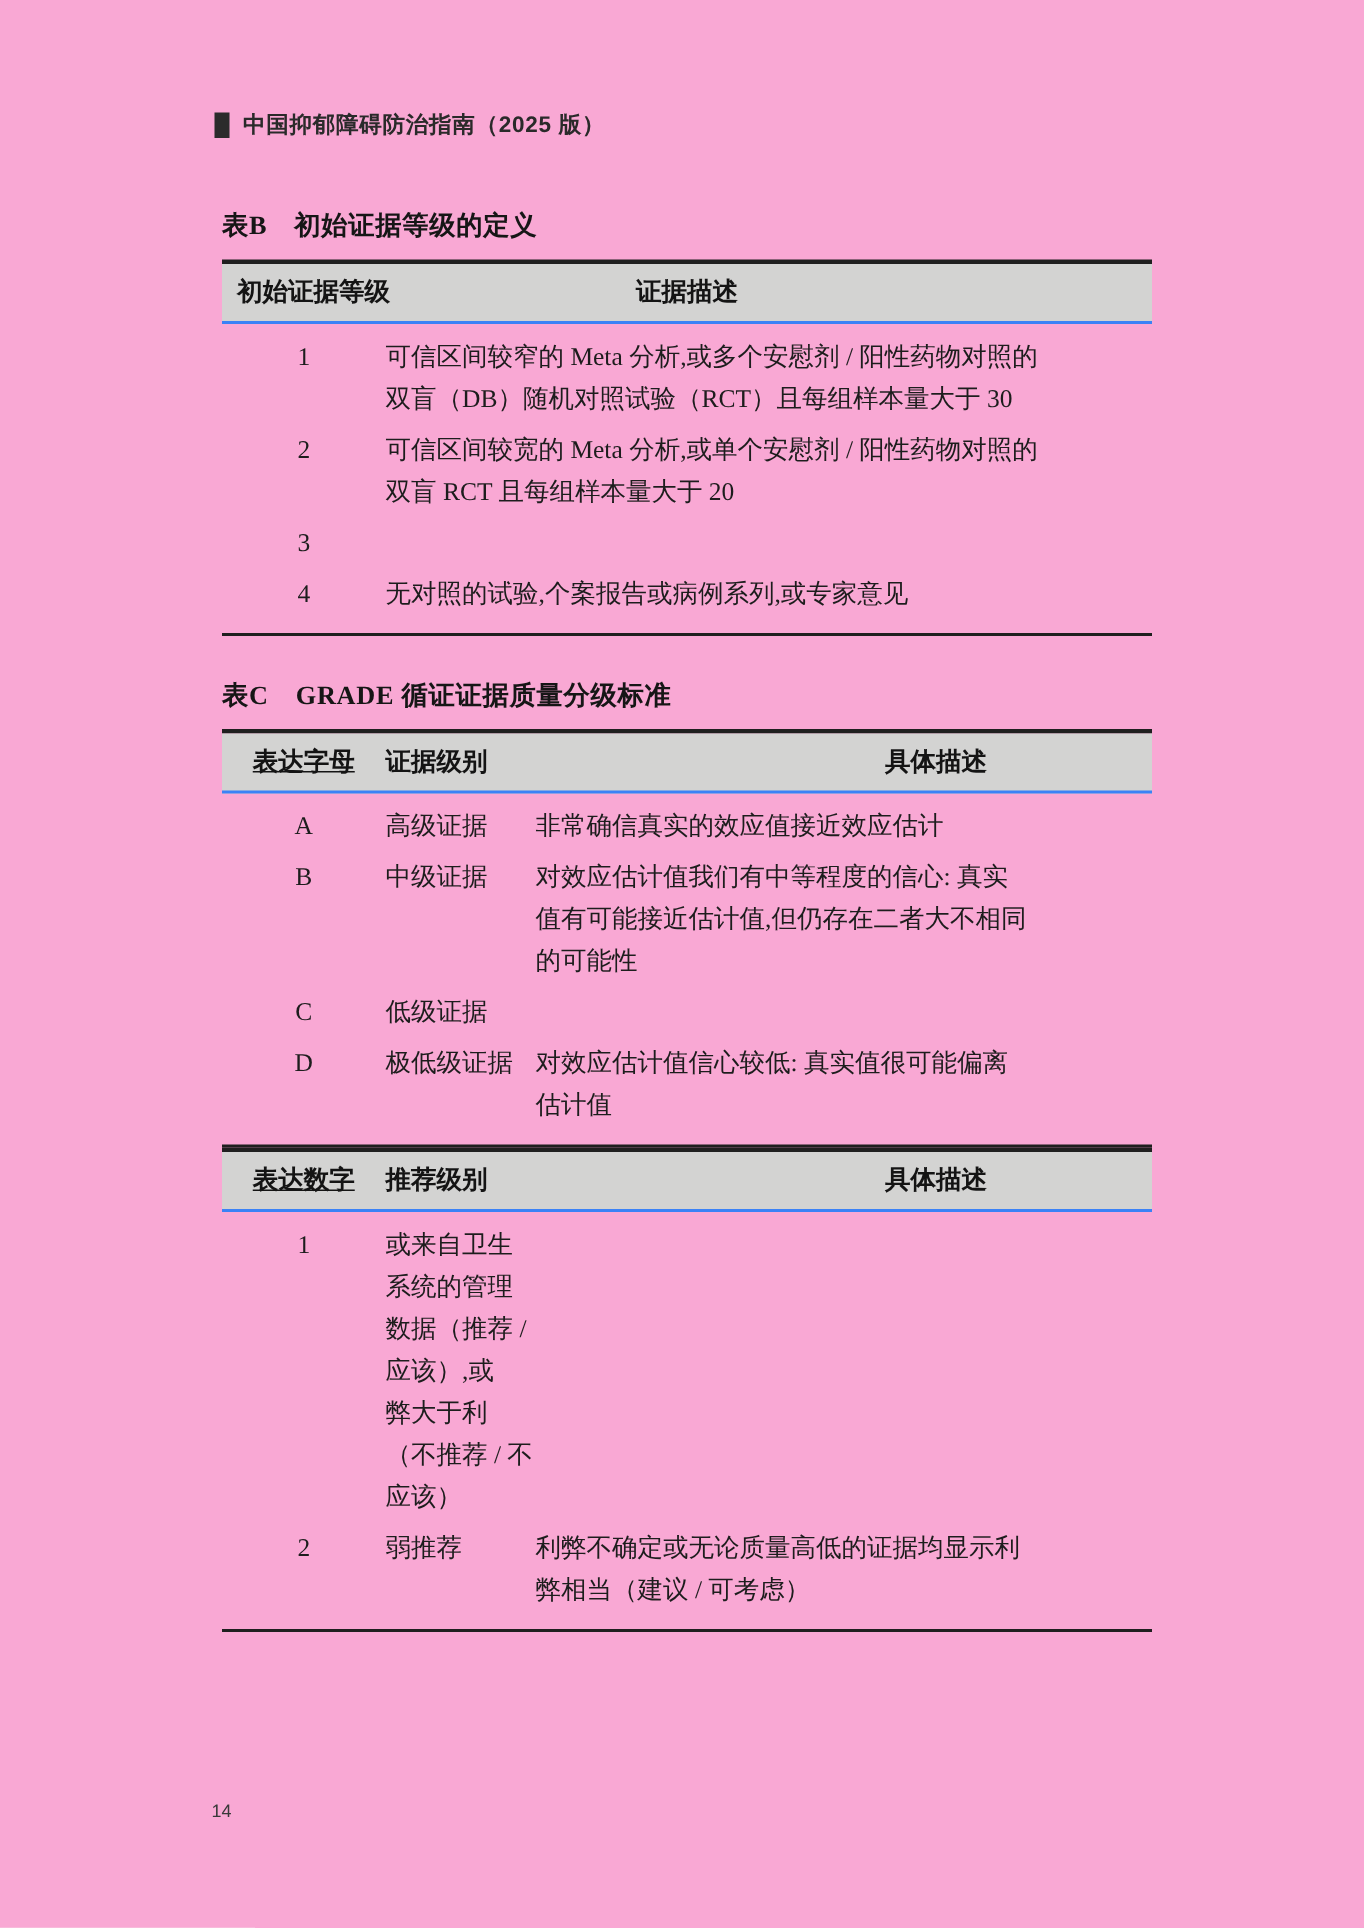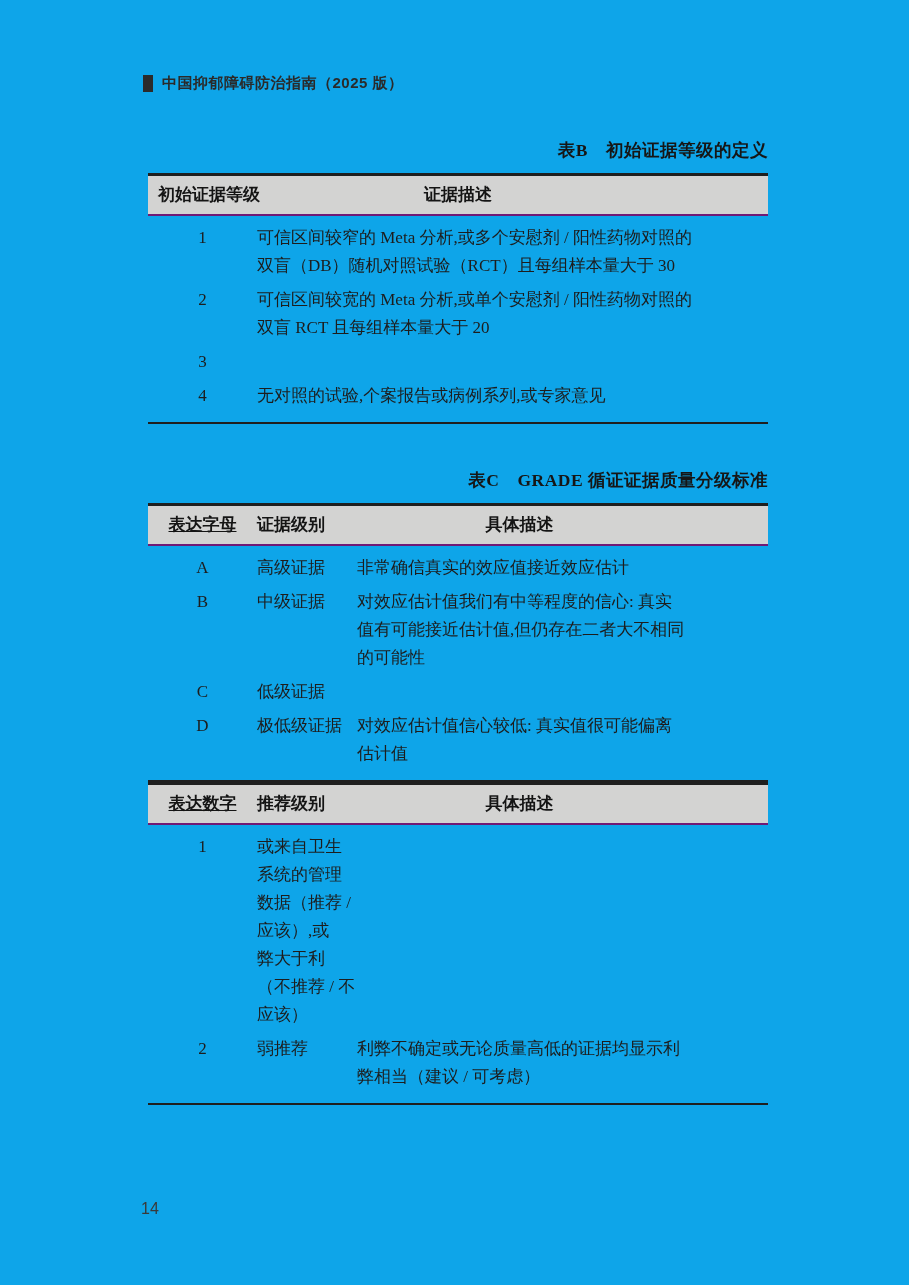--- a/index.html
+++ b/index.html
@@ -5,69 +5,69 @@
   html,body { margin:0; padding:0; }
   body {
     width:909px; height:1285px;
     background:#f4f4f2;
     font-family:"Liberation Serif", serif;
     color:#1d1d1d;
     position:relative;
   }
   .page {
     position:absolute; inset:0;
-    background:#0ea5e9;
+    background:#f9a8d4;
     overflow:hidden;
   }
   
   .page-header {
     position:absolute; top:74px; left:143px;
     display:flex; align-items:center;
     font-family:"Liberation Sans", sans-serif;
     font-size:15px; font-weight:bold; color:#2a2a2a;
     letter-spacing:0.5px;
   }
   .marker {
     display:inline-block; width:10px; height:17px;
     background:#2b2b2b; margin-right:9px;
   }
   
   .content {
     position:absolute; top:138px; left:148px; width:620px;
   }
   .tbl-title {
-    text-align:right; font-weight:bold; font-size:17.5px;
+    text-align:left; font-weight:bold; font-size:17.5px;
     color:#161616; margin-bottom:11px; letter-spacing:0.5px;
   }
-  .tbl-title.spaced { margin-top:44px; }
+  .tbl-title.spaced { margin-top:27px; }
   .tbl {
     border-top:3px solid #1f1f1f;
     border-bottom:2.5px solid #1f1f1f;
     font-size:17px; line-height:28px;
   }
   .thead {
     background:#d3d3d2;
-    border-bottom:2px solid #701a75;
+    border-bottom:2px solid #3b82f6;
     font-weight:bold; padding:5px 0;
     font-size:17px; color:#141414;
   }
   .b-head { position:relative; text-align:center; }
   .b-head .h1 { position:absolute; left:10px; top:5px; text-align:left; }
   .grid3 { display:grid; grid-template-columns:109px 100px 1fr; }
   .thead.grid3 .hc1 { text-align:center;text-decoration:underline; }
-  .thead.grid3 .hc3 { text-align:center; padding-right:86px; }
+  .thead.grid3 .hc3 { text-align:right; padding-right:110px; }
   .tbody { padding:5px 0 9px 0; }
   .trow { padding:3px 0; }
   .grid2 { display:grid; grid-template-columns:109px 1fr; }
   .c1 { text-align:center; }
   .desc { white-space:pre-wrap; }
   .page-number {
     position:absolute; left:141px; top:1200px;
     font-family:"Liberation Sans", sans-serif;
-    font-size:16px; color:#3a3a3a;
+    font-size:12px; color:#3a3a3a;
   }
 </style>
 </head>
 <body>
 
 <div class="page">
 
   <div class="page-header">
     <span class="marker"></span>
     <span>中国抑郁障碍防治指南（2025 版）</span>

